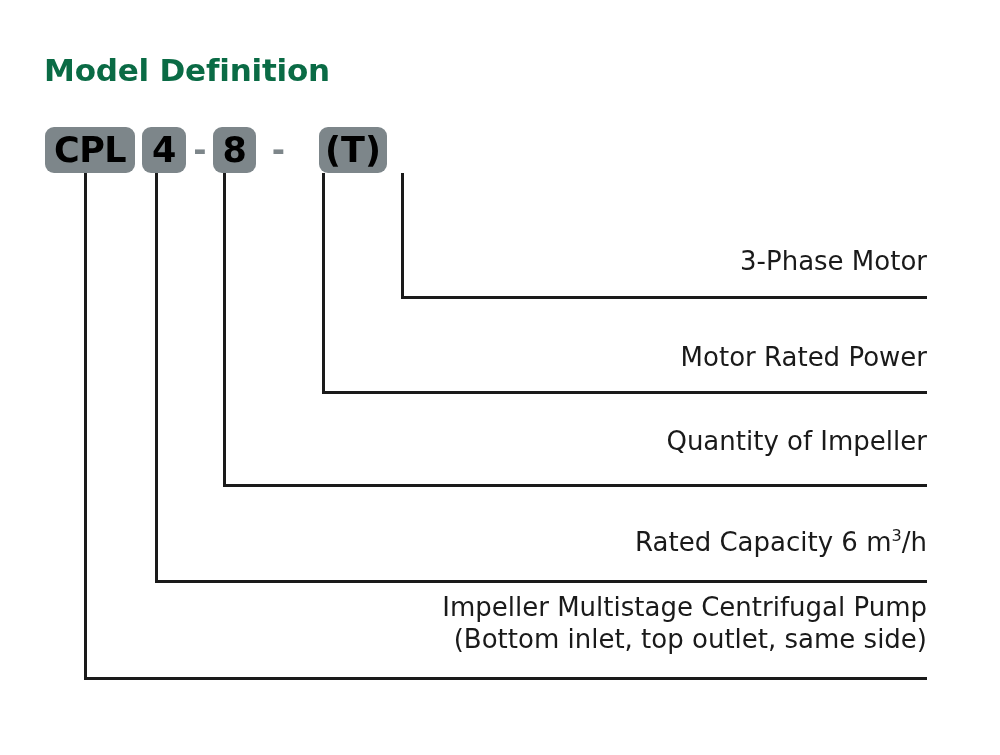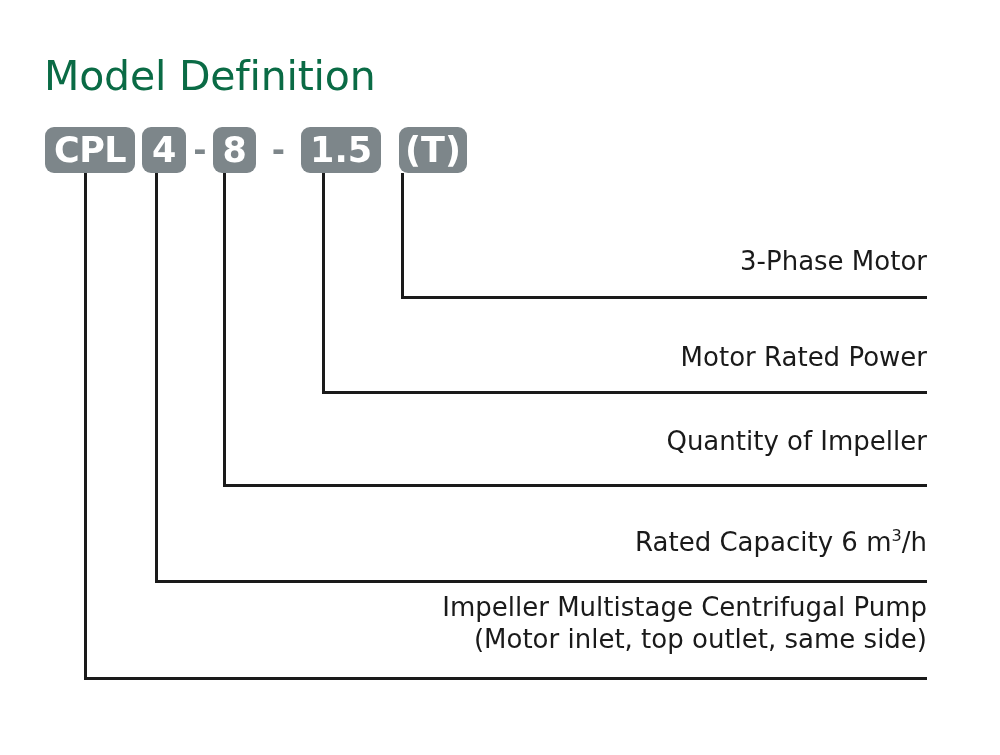--- a/index.html
+++ b/index.html
@@ -22,39 +22,39 @@
     top: 0;
     width: 1000px;
     height: 755px;
   }
 
   
   .title {
     position: absolute;
     left: 44px;
     top: 52px;
-    font-size: 41px;
-    font-weight: normal;
+    font-size: 31px;
+    font-weight: bold;
     color: #0a6b45;
     letter-spacing: -0.2px;
     white-space: nowrap;
   }
 
   
   .code-row {
     position: absolute;
     left: 45px;
     top: 127px;
     height: 46px;
     display: flex;
     align-items: center;
   }
   .badge {
     background: #7d868a;
-    color: #ffffff;
+    color: #000000;
     border-radius: 9px;
     height: 46px;
     box-sizing: border-box;
     display: flex;
     align-items: center;
     justify-content: center;
     font-size: 35px;
     font-weight: bold;
     line-height: 1;
     padding: 0 9px;
@@ -134,31 +134,30 @@
   <span class="dash">-</span>
 
   <span class="badge b-s">8</span>
 
   <span class="gap-md"></span>
 
   <span class="dash">-</span>
 
   <span class="gap-md"></span>
 
-  <span class="badge b-p">1.5</span>
 
   <span class="gap-lg"></span>
 
   <span class="badge b-t">(T)</span>
 </div>
 
 <div class="leader-label lbl-motor">3-Phase Motor</div>
 
 <div class="leader-label lbl-power">Motor Rated Power</div>
 
 <div class="leader-label lbl-impeller">Quantity of Impeller</div>
 
 <div class="leader-label lbl-capacity"><span>Rated Capacity  6 m</span><sup>3</sup><span>/h</span></div>
 
 <div class="leader-label two-line lbl-pump">
   <div>Impeller Multistage Centrifugal Pump</div>
-  <div>(Motor inlet, top outlet, same side)</div>
+  <div>(Bottom inlet, top outlet, same side)</div>
 </div>
 
 </body></html>

